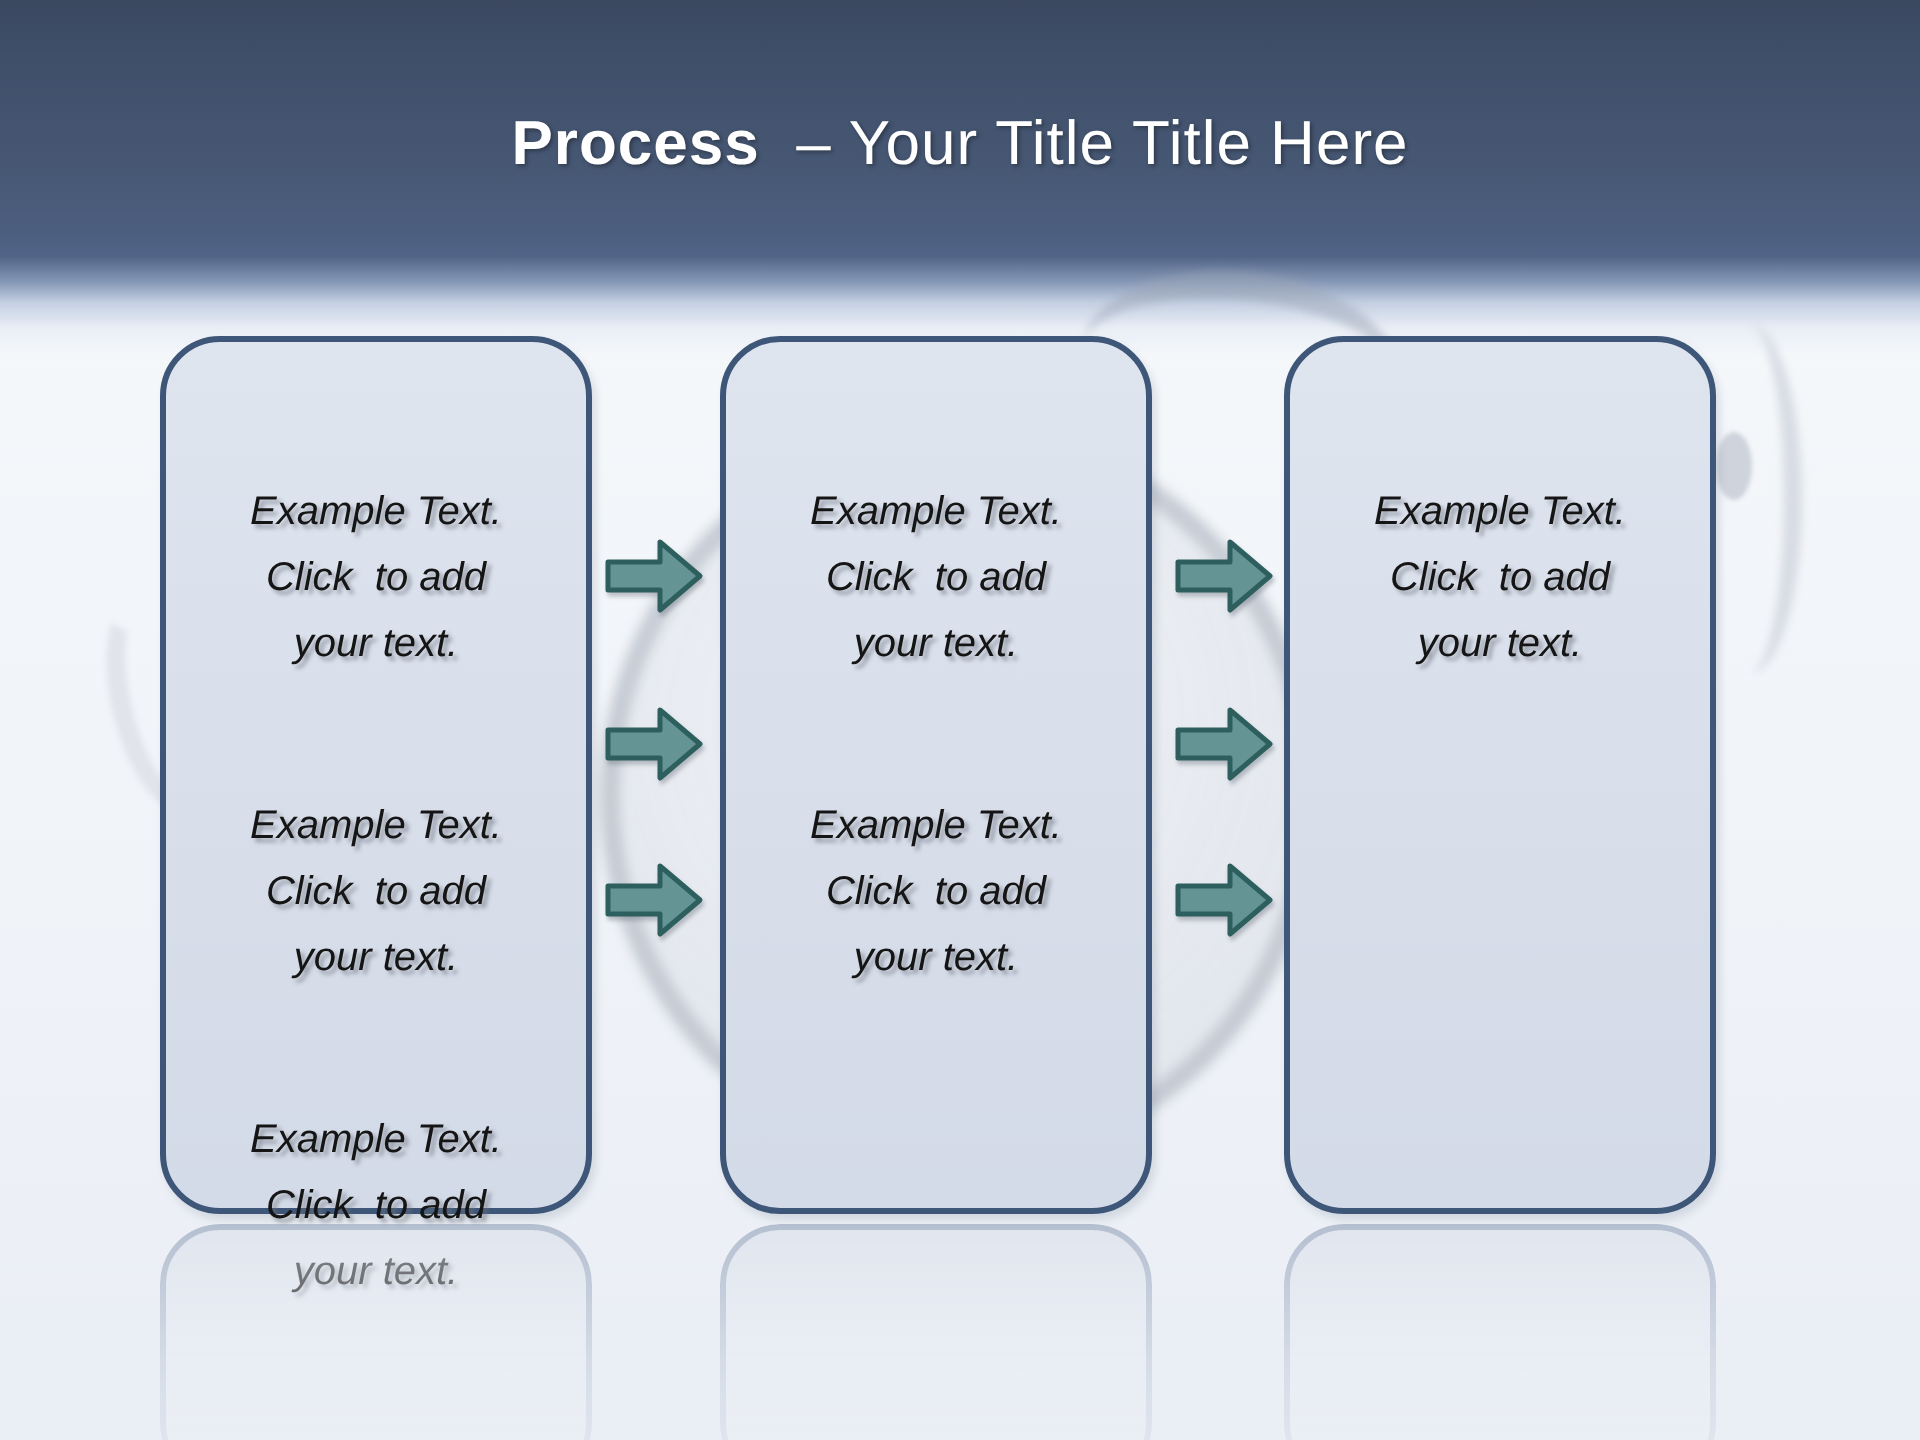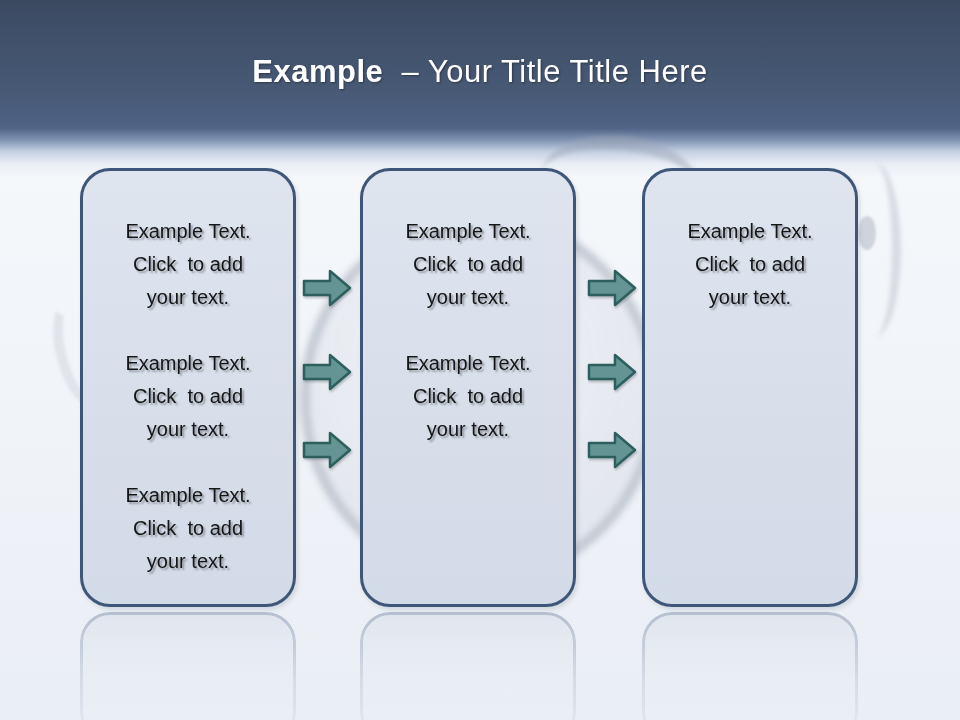--- a/index.html
+++ b/index.html
@@ -59,23 +59,24 @@
     border:3px solid #3e5677;border-radius:30px;
     background:linear-gradient(180deg,#dfe5ef 0%,#d7deea 60%,#d4dbe8 100%);
     box-shadow:2px 3px 4px rgba(90,105,130,.18);
   }
   .box-1{left:80px;} .box-2{left:360px;} .box-3{left:642px;}
   .box-content{
     display:flex;flex-direction:column;gap:33px;
     padding:44px 8px 0 8px;
   }
   .text-block{
-    font-size:20px;line-height:33px;text-align:center;
+    font-style:italic;font-size:20px;line-height:33px;text-align:center;
     color:#151515;white-space:pre-wrap;cursor:pointer;
     text-shadow:2px 2px 2px rgba(108,114,124,.65);
+    margin-top:25px;
   }
 
   
   .arrow{position:absolute;width:50px;height:42px;}
   .arrow svg{display:block;filter:drop-shadow(1px 2px 1px rgba(80,90,100,.35));}
   .acol-1{left:302px;} .acol-2{left:587px;}
   .arow-1{top:267px;} .arow-2{top:351px;} .arow-3{top:429px;}
 
   
   .reflection{
@@ -86,21 +87,21 @@
     mask-image:linear-gradient(180deg,rgba(0,0,0,.6) 0%,rgba(0,0,0,.22) 55%,rgba(0,0,0,.05) 100%);
   }
 </style>
 </head>
 <body>
 
 <div class="stage">
 
   <div class="header">
     <h1 class="title">
-      <span class="bold">Example</span><span class="rest">  – Your Title Title Here</span>
+      <span class="bold">Process</span><span class="rest">  – Your Title Title Here</span>
     </h1>
   </div>
 
   <div class="wm wm-ring"></div>
   <div class="wm wm-swoosh"></div>
   <div class="wm wm-rightcurve"></div>
   <div class="wm wm-rightblob"></div>
   <div class="wm wm-lefthook"></div>
 
   <div class="process-box box-1">

